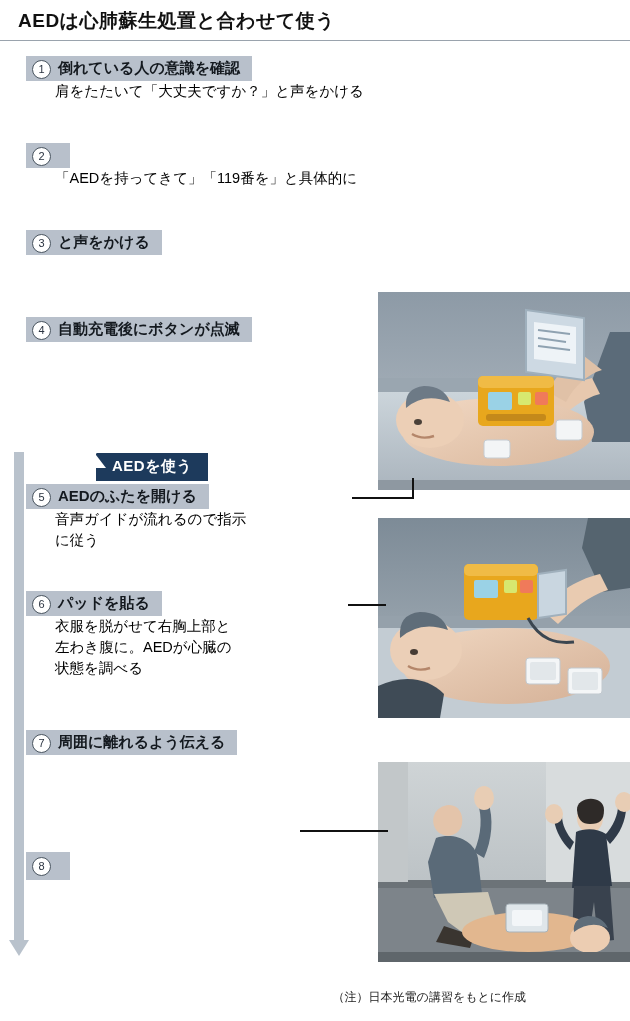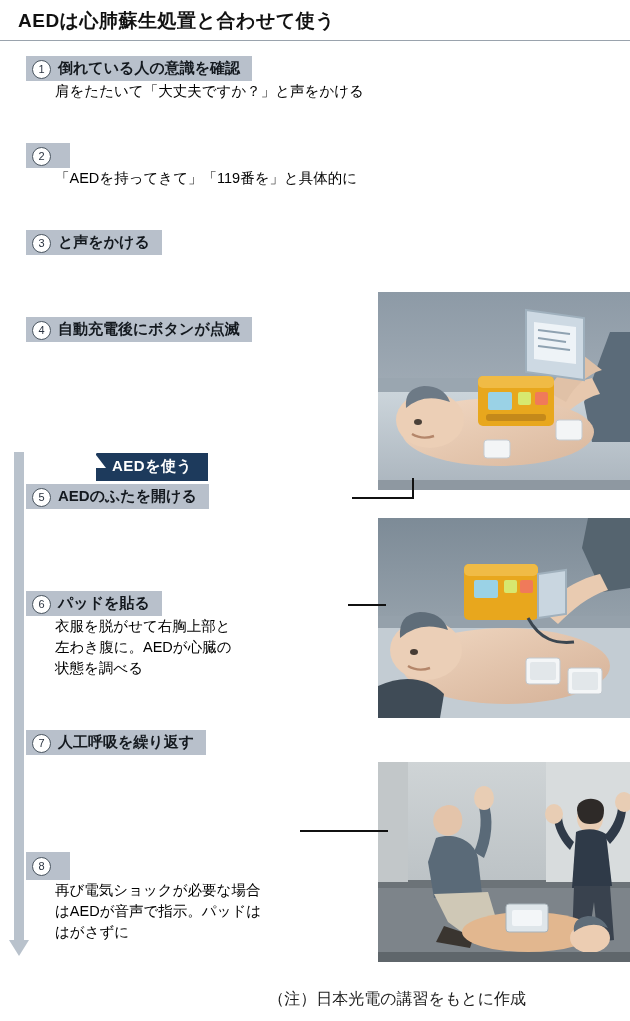--- a/index.html
+++ b/index.html
@@ -145,21 +145,21 @@
   .photo {
     position: absolute;
     overflow: hidden;
   }
   .photo svg { display: block; }
   
   .footnote {
     position: absolute;
     right: 18px;
     top: 989px;
-    font-size: 16px;
+    font-size: 12px;
     color: #1c1c1c;
     white-space: nowrap;
   }
 </style>
 </head>
 <body>
 
 <div id="page">
 
   <div class="title">AEDは心肺蘇生処置と合わせて使う</div>
@@ -336,43 +336,42 @@
 
   <div class="aed-banner">AEDを使う</div>
   <div class="aed-banner-notch"></div>
   <div class="aed-banner-notch2"></div>
 
   <div class="step" style="left:26px; top:484px; width:330px;">
     <div class="step-head">
       <span class="step-num">5</span>
       <span class="step-title">AEDのふたを開ける</span>
     </div>
+    <div class="step-body">音声ガイドが流れるので指示
+に従う</div>
   </div>
 
   <div class="step" style="left:26px; top:591px; width:330px;">
     <div class="step-head">
       <span class="step-num">6</span>
       <span class="step-title">パッドを貼る</span>
     </div>
     <div class="step-body">衣服を脱がせて右胸上部と
 左わき腹に。AEDが心臓の
 状態を調べる</div>
   </div>
 
   <div class="step" style="left:26px; top:730px; width:330px;">
     <div class="step-head">
       <span class="step-num">7</span>
-      <span class="step-title">人工呼吸を繰り返す</span>
+      <span class="step-title">周囲に離れるよう伝える</span>
     </div>
   </div>
 
   <div class="step" style="left:26px; top:852px; width:330px;">
     <div class="step-head two-line">
       <span class="step-num">8</span>
     </div>
-    <div class="step-body">再び電気ショックが必要な場合
-はAEDが音声で指示。パッドは
-はがさずに</div>
   </div>
 
   <div class="footnote">（注）日本光電の講習をもとに作成</div>
 
 </div>
 
 </body></html>

